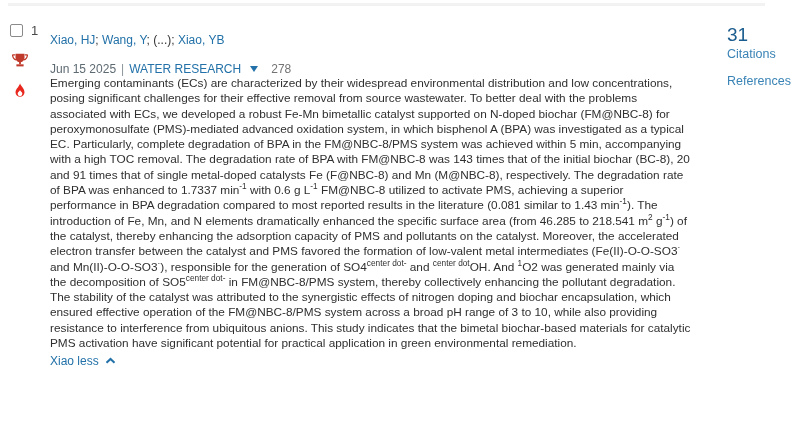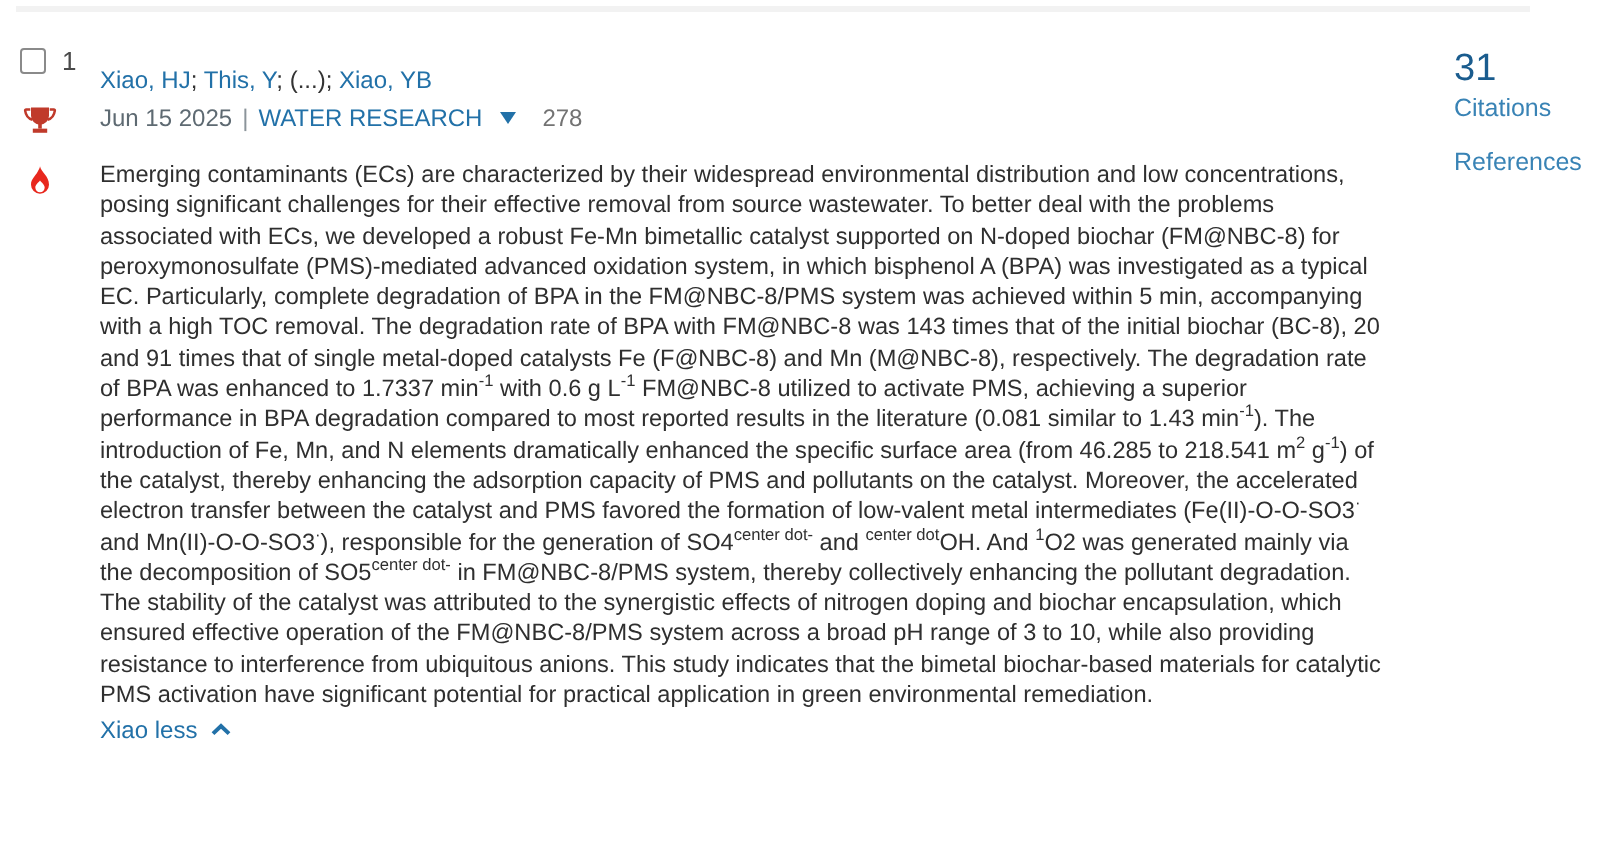--- a/index.html
+++ b/index.html
@@ -18,28 +18,28 @@
   .checkbox{appearance:none;-webkit-appearance:none;width:13px;height:13px;margin:0;
             border:1px solid var(--checkbox-border);border-radius:2px;background:#fff;cursor:pointer;}
   .idx{font-size:13px;color:#4a4a4a;}
   .badge{margin-top:13px;margin-left:1px;width:18px;height:18px;}
   .badge.flame{margin-top:13px;}
   .main{width:642px;flex:0 0 642px;}
   .title{margin-top:2px;max-width:630px;font-size:15.5px;font-weight:700;line-height:23px;
          color:var(--title-blue);cursor:pointer;}
   .authors{margin-top:16px;font-size:12px;color:#333;}
   .authors .author-link{color:var(--link-blue);cursor:pointer;}
-  .publine{margin-top:5px;font-size:12px;display:flex;align-items:center;}
+  .publine{margin-top:15px;font-size:12px;display:flex;align-items:center;}
   .pub-date{color:var(--muted-gray);}
   .pub-sep{color:#8b949a;margin:0 5px;}
   .journal{color:var(--link-blue);cursor:pointer;}
   .caret-down{width:0;height:0;margin-left:9px;border-left:4.5px solid transparent;
               border-right:4.5px solid transparent;border-top:6px solid var(--link-blue);cursor:pointer;}
   .volume{color:#737373;margin-left:13px;}
-  .abstract{margin-top:14px;width:642px;font-size:11.8px;line-height:15.3px;color:var(--text-dark);}
+  .abstract{width:642px;font-size:11.8px;line-height:15.3px;color:var(--text-dark);}
   .abstract sup{font-size:8.3px;line-height:0;}
   .show-less{margin-top:3px;display:inline-flex;align-items:center;gap:6px;font-size:12px;
              color:var(--link-blue);cursor:pointer;}
   .metrics{margin-left:35px;padding-top:7px;}
   .metric{margin-bottom:13px;}
   .metric-num{font-size:19px;line-height:22px;color:var(--metric-number-blue);cursor:pointer;}
   .metric-label{font-size:12.5px;margin-top:1px;color:var(--metric-label-blue);cursor:pointer;}
 </style>
 </head>
 <body>
@@ -66,21 +66,21 @@
       <div class="badge flame">
         <svg viewBox="0 0 20 20" width="18" height="18">
           <path d="M10 1.3c.7 3.4 5 5.3 5 10.2a5 5 0 0 1-10 0C5 8.4 7.5 6.7 8.6 4.5 9.2 3.3 9.9 2.4 10 1.3z" fill="var(--flame-red)"></path>
           <path d="M10 15.7a2.6 2.6 0 0 1-2.6-2.6c0-1.7 1.5-2.6 2.6-4 1.1 1.4 2.6 2.3 2.6 4A2.6 2.6 0 0 1 10 15.7z" fill="#ffffff"></path>
         </svg>
       </div>
     </div>
 
     <div class="main">
 
-      <div class="authors"><span class="author-link">Xiao, HJ</span><span>; </span><span class="author-link">This, Y</span><span>; (...); </span><span class="author-link">Xiao, YB</span></div>
+      <div class="authors"><span class="author-link">Xiao, HJ</span><span>; </span><span class="author-link">Wang, Y</span><span>; (...); </span><span class="author-link">Xiao, YB</span></div>
 
       <div class="publine">
         <span class="pub-date">Jun 15 2025</span>
         <span class="pub-sep">|</span>
         <span class="journal">WATER RESEARCH</span>
         <span class="caret-down"></span>
         <span class="volume">278</span>
       </div>
 
       <div class="abstract">Emerging contaminants (ECs) are characterized by their widespread environmental distribution and low concentrations, posing significant challenges for their effective removal from source wastewater. To better deal with the problems associated with ECs, we developed a robust Fe-Mn bimetallic catalyst supported on N-doped biochar (FM@NBC-8) for peroxymonosulfate (PMS)-mediated advanced oxidation system, in which bisphenol A (BPA) was investigated as a typical EC. Particularly, complete degradation of BPA in the FM@NBC-8/PMS system was achieved within 5 min, accompanying with a high TOC removal. The degradation rate of BPA with FM@NBC-8 was 143 times that of the initial biochar (BC-8), 20 and 91 times that of single metal-doped catalysts Fe (F@NBC-8) and Mn (M@NBC-8), respectively. The degradation rate of BPA was enhanced to 1.7337 min<sup>-1</sup> with 0.6 g L<sup>-1</sup> FM@NBC-8 utilized to activate PMS, achieving a superior performance in BPA degradation compared to most reported results in the literature (0.081 similar to 1.43 min<sup>-1</sup>). The introduction of Fe, Mn, and N elements dramatically enhanced the specific surface area (from 46.285 to 218.541 m<sup>2</sup> g<sup>-1</sup>) of the catalyst, thereby enhancing the adsorption capacity of PMS and pollutants on the catalyst. Moreover, the accelerated electron transfer between the catalyst and PMS favored the formation of low-valent metal intermediates (Fe(II)-O-O-SO3<sup>·</sup> and Mn(II)-O-O-SO3<sup>·</sup>), responsible for the generation of SO4<sup>center dot-</sup> and <sup>center dot</sup>OH. And <sup>1</sup>O2 was generated mainly via the decomposition of SO5<sup>center dot-</sup> in FM@NBC-8/PMS system, thereby collectively enhancing the pollutant degradation. The stability of the catalyst was attributed to the synergistic effects of nitrogen doping and biochar encapsulation, which ensured effective operation of the FM@NBC-8/PMS system across a broad pH range of 3 to 10, while also providing resistance to interference from ubiquitous anions. This study indicates that the bimetal biochar-based materials for catalytic PMS activation have significant potential for practical application in green environmental remediation.</div>

